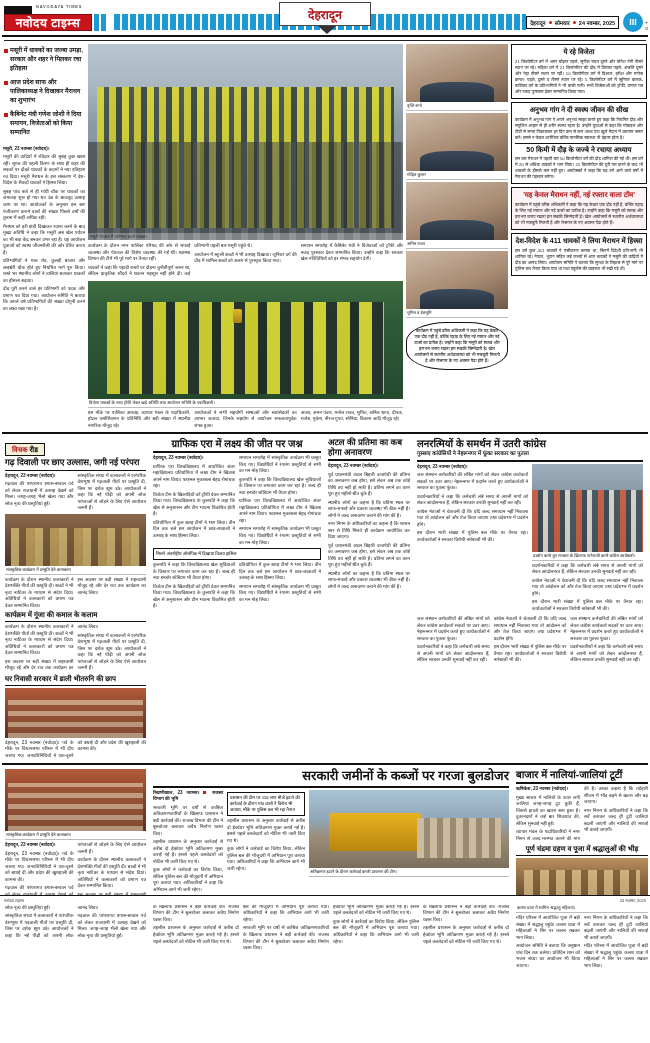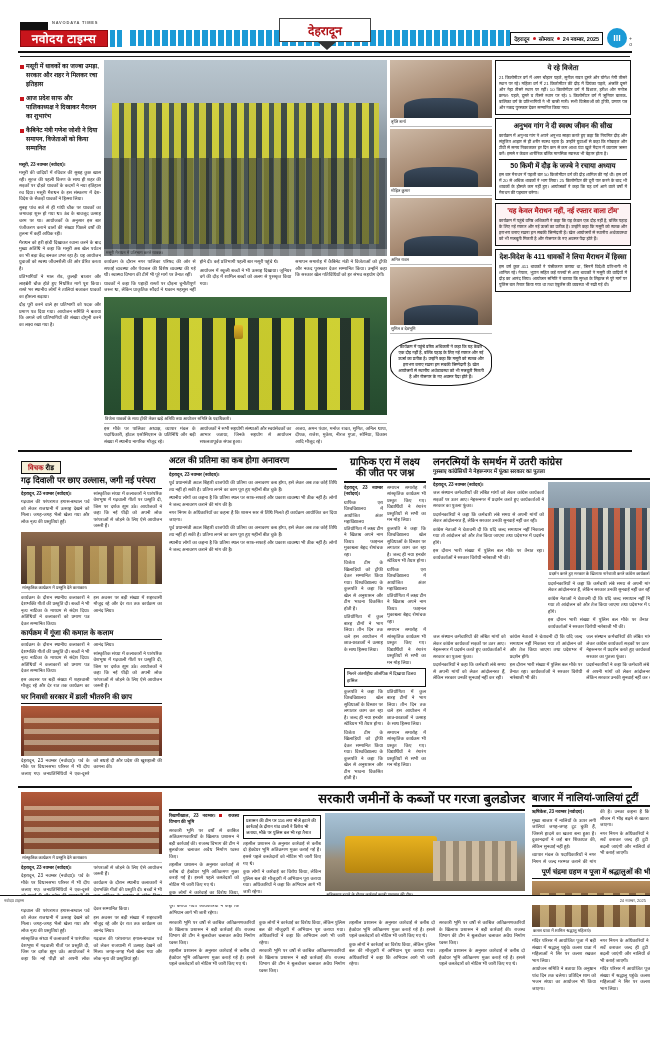--- a/index.html
+++ b/index.html
@@ -2,21 +2,21 @@
 <html><head>
 <meta charset="utf-8">
 <style>
   * { box-sizing: border-box; margin: 0; padding: 0; }
   html, body {
     width: 650px; height: 1043px;
     background: #ffffff;
     font-family: "Liberation Sans", sans-serif;
     overflow: hidden;
   }
-  .page { position: relative; width: 650px; height: 905px; background: #fff; padding: 16px; }
+  .page { position: relative; width: 650px; height: 905px; background: #fff; padding: 0; }
 
   
   .masthead { position: relative; height: 34px; display: flex; align-items: center; padding: 4px 2px 0 2px; }
   .logo-wrap { position: relative; width: 112px; height: 30px; flex: 0 0 112px; }
   .logo-en { position: absolute; left: 34px; top: 0px; font-size: 4px; letter-spacing: .8px; color: #555; font-weight: bold; }
   .logo-blackbar { position: absolute; left: 2px; top: 2px; width: 28px; height: 9px; background: #111; }
   .logo-blackbar:after { content:""; position:absolute; left:0; top:9px; border-left: 8px solid #111; border-bottom: 5px solid transparent; }
   .logo-box { position: absolute; left: 2px; top: 10px; width: 88px; height: 17px; background: #c8151c; border: 1px solid #8c0a0f;
               display:flex; align-items:center; justify-content:center; }
   .logo-hi { color: #fff; font-size: 12px; font-weight: bold; letter-spacing: .5px; white-space: nowrap; }
@@ -347,53 +347,53 @@
       </div>
       <div class="sec-head xs" style="font-size:7px;margin-top:2px">घर निवासी सरकार में डाली भीतरुनि की छाप</div>
       <div class="hr-t"></div>
       <div class="photo ph-assembly" style="height:50px"></div>
       <div class="body-txt cols2" style="margin-top:2px">
         <p>देहरादून, 23 नवम्बर (नवोदय)। पर्व के मौके पर विधानसभा परिसर में भी दीप जलाए गए। जनप्रतिनिधियों ने एक-दूसरे को बधाई दी और प्रदेश की खुशहाली की कामना की।</p>
       </div>
     </div>
 
     <div class="col blk">
-      <div class="sec-head xs">अटल की प्रतिमा का कब होगा अनावरण</div>
-      <div class="hr-b"></div>
-      <div class="body-txt">
-        <p class="dline">देहरादून, 23 नवम्बर (नवोदय)।</p>
-        <p>पूर्व प्रधानमंत्री अटल बिहारी वाजपेयी की प्रतिमा का अनावरण कब होगा, इसे लेकर अब तक कोई तिथि तय नहीं हो सकी है। प्रतिमा लगने का काम पूरा हुए महीनों बीत चुके हैं।</p>
-        <p>स्थानीय लोगों का कहना है कि प्रतिमा स्थल पर साफ-सफाई और प्रकाश व्यवस्था भी ठीक नहीं है। लोगों ने जल्द अनावरण कराने की मांग की है।</p>
-        <p>नगर निगम के अधिकारियों का कहना है कि शासन स्तर से तिथि मिलते ही कार्यक्रम आयोजित कर दिया जाएगा।</p>
-        <p>पूर्व प्रधानमंत्री अटल बिहारी वाजपेयी की प्रतिमा का अनावरण कब होगा, इसे लेकर अब तक कोई तिथि तय नहीं हो सकी है। प्रतिमा लगने का काम पूरा हुए महीनों बीत चुके हैं।</p>
-        <p>स्थानीय लोगों का कहना है कि प्रतिमा स्थल पर साफ-सफाई और प्रकाश व्यवस्था भी ठीक नहीं है। लोगों ने जल्द अनावरण कराने की मांग की है।</p>
-      </div>
-    </div>
-
-    <div class="col blk">
       <div class="sec-head sm" style="text-align:center">ग्राफिक एरा में लक्ष्य की जीत पर जश्न</div>
       <div class="hr-b"></div>
       <div class="body-txt cols2">
         <p class="dline">देहरादून, 23 नवम्बर (नवोदय)।</p>
         <p>ग्राफिक एरा विश्वविद्यालय में आयोजित अंतर महाविद्यालय प्रतियोगिता में लक्ष्य टीम ने खिताब अपने नाम किया। फाइनल मुकाबला बेहद रोमांचक रहा।</p>
         <p>विजेता टीम के खिलाड़ियों को ट्रॉफी देकर सम्मानित किया गया। विश्वविद्यालय के कुलपति ने कहा कि खेल से अनुशासन और टीम भावना विकसित होती है।</p>
         <p>प्रतियोगिता में कुल बारह टीमों ने भाग लिया। तीन दिन तक चले इस आयोजन में छात्र-छात्राओं ने उत्साह के साथ हिस्सा लिया।</p>
         <p>समापन समारोह में सांस्कृतिक कार्यक्रम भी प्रस्तुत किए गए। विद्यार्थियों ने रंगारंग प्रस्तुतियों से सभी का मन मोह लिया।</p>
         <p>कुलपति ने कहा कि विश्वविद्यालय खेल सुविधाओं के विस्तार पर लगातार काम कर रहा है। जल्द ही नया इनडोर स्टेडियम भी तैयार होगा।</p>
         <p>ग्राफिक एरा विश्वविद्यालय में आयोजित अंतर महाविद्यालय प्रतियोगिता में लक्ष्य टीम ने खिताब अपने नाम किया। फाइनल मुकाबला बेहद रोमांचक रहा।</p>
         <p>समापन समारोह में सांस्कृतिक कार्यक्रम भी प्रस्तुत किए गए। विद्यार्थियों ने रंगारंग प्रस्तुतियों से सभी का मन मोह लिया।</p>
       </div>
       <div class="inline-box" style="position:relative;margin-top:2px">
         <span>मिलने अंतर्राष्ट्रीय ओलंपिक में दिखाया विजय हासिल</span>
       </div>
       <div class="body-txt cols2">
         <p>कुलपति ने कहा कि विश्वविद्यालय खेल सुविधाओं के विस्तार पर लगातार काम कर रहा है। जल्द ही नया इनडोर स्टेडियम भी तैयार होगा।</p>
         <p>विजेता टीम के खिलाड़ियों को ट्रॉफी देकर सम्मानित किया गया। विश्वविद्यालय के कुलपति ने कहा कि खेल से अनुशासन और टीम भावना विकसित होती है।</p>
         <p>प्रतियोगिता में कुल बारह टीमों ने भाग लिया। तीन दिन तक चले इस आयोजन में छात्र-छात्राओं ने उत्साह के साथ हिस्सा लिया।</p>
         <p>समापन समारोह में सांस्कृतिक कार्यक्रम भी प्रस्तुत किए गए। विद्यार्थियों ने रंगारंग प्रस्तुतियों से सभी का मन मोह लिया।</p>
+      </div>
+    </div>
+
+    <div class="col blk">
+      <div class="sec-head xs">अटल की प्रतिमा का कब होगा अनावरण</div>
+      <div class="hr-b"></div>
+      <div class="body-txt">
+        <p class="dline">देहरादून, 23 नवम्बर (नवोदय)।</p>
+        <p>पूर्व प्रधानमंत्री अटल बिहारी वाजपेयी की प्रतिमा का अनावरण कब होगा, इसे लेकर अब तक कोई तिथि तय नहीं हो सकी है। प्रतिमा लगने का काम पूरा हुए महीनों बीत चुके हैं।</p>
+        <p>स्थानीय लोगों का कहना है कि प्रतिमा स्थल पर साफ-सफाई और प्रकाश व्यवस्था भी ठीक नहीं है। लोगों ने जल्द अनावरण कराने की मांग की है।</p>
+        <p>नगर निगम के अधिकारियों का कहना है कि शासन स्तर से तिथि मिलते ही कार्यक्रम आयोजित कर दिया जाएगा।</p>
+        <p>पूर्व प्रधानमंत्री अटल बिहारी वाजपेयी की प्रतिमा का अनावरण कब होगा, इसे लेकर अब तक कोई तिथि तय नहीं हो सकी है। प्रतिमा लगने का काम पूरा हुए महीनों बीत चुके हैं।</p>
+        <p>स्थानीय लोगों का कहना है कि प्रतिमा स्थल पर साफ-सफाई और प्रकाश व्यवस्था भी ठीक नहीं है। लोगों ने जल्द अनावरण कराने की मांग की है।</p>
       </div>
     </div>
 
     <div class="col blk">
       <div class="sec-head sm">लनरत्मियों के समर्थन में उतरी कांग्रेस</div>
       <div class="sub-head">गुस्साए कांग्रेसियों ने नेहरूनगर में फूंका सरकार का पुतला</div>
       <div class="hr-b"></div>
       <div style="display:grid;grid-template-columns:1fr 1fr;gap:4px">
         <div class="body-txt">
           <p class="dline">देहरादून, 23 नवम्बर (नवोदय)।</p>

